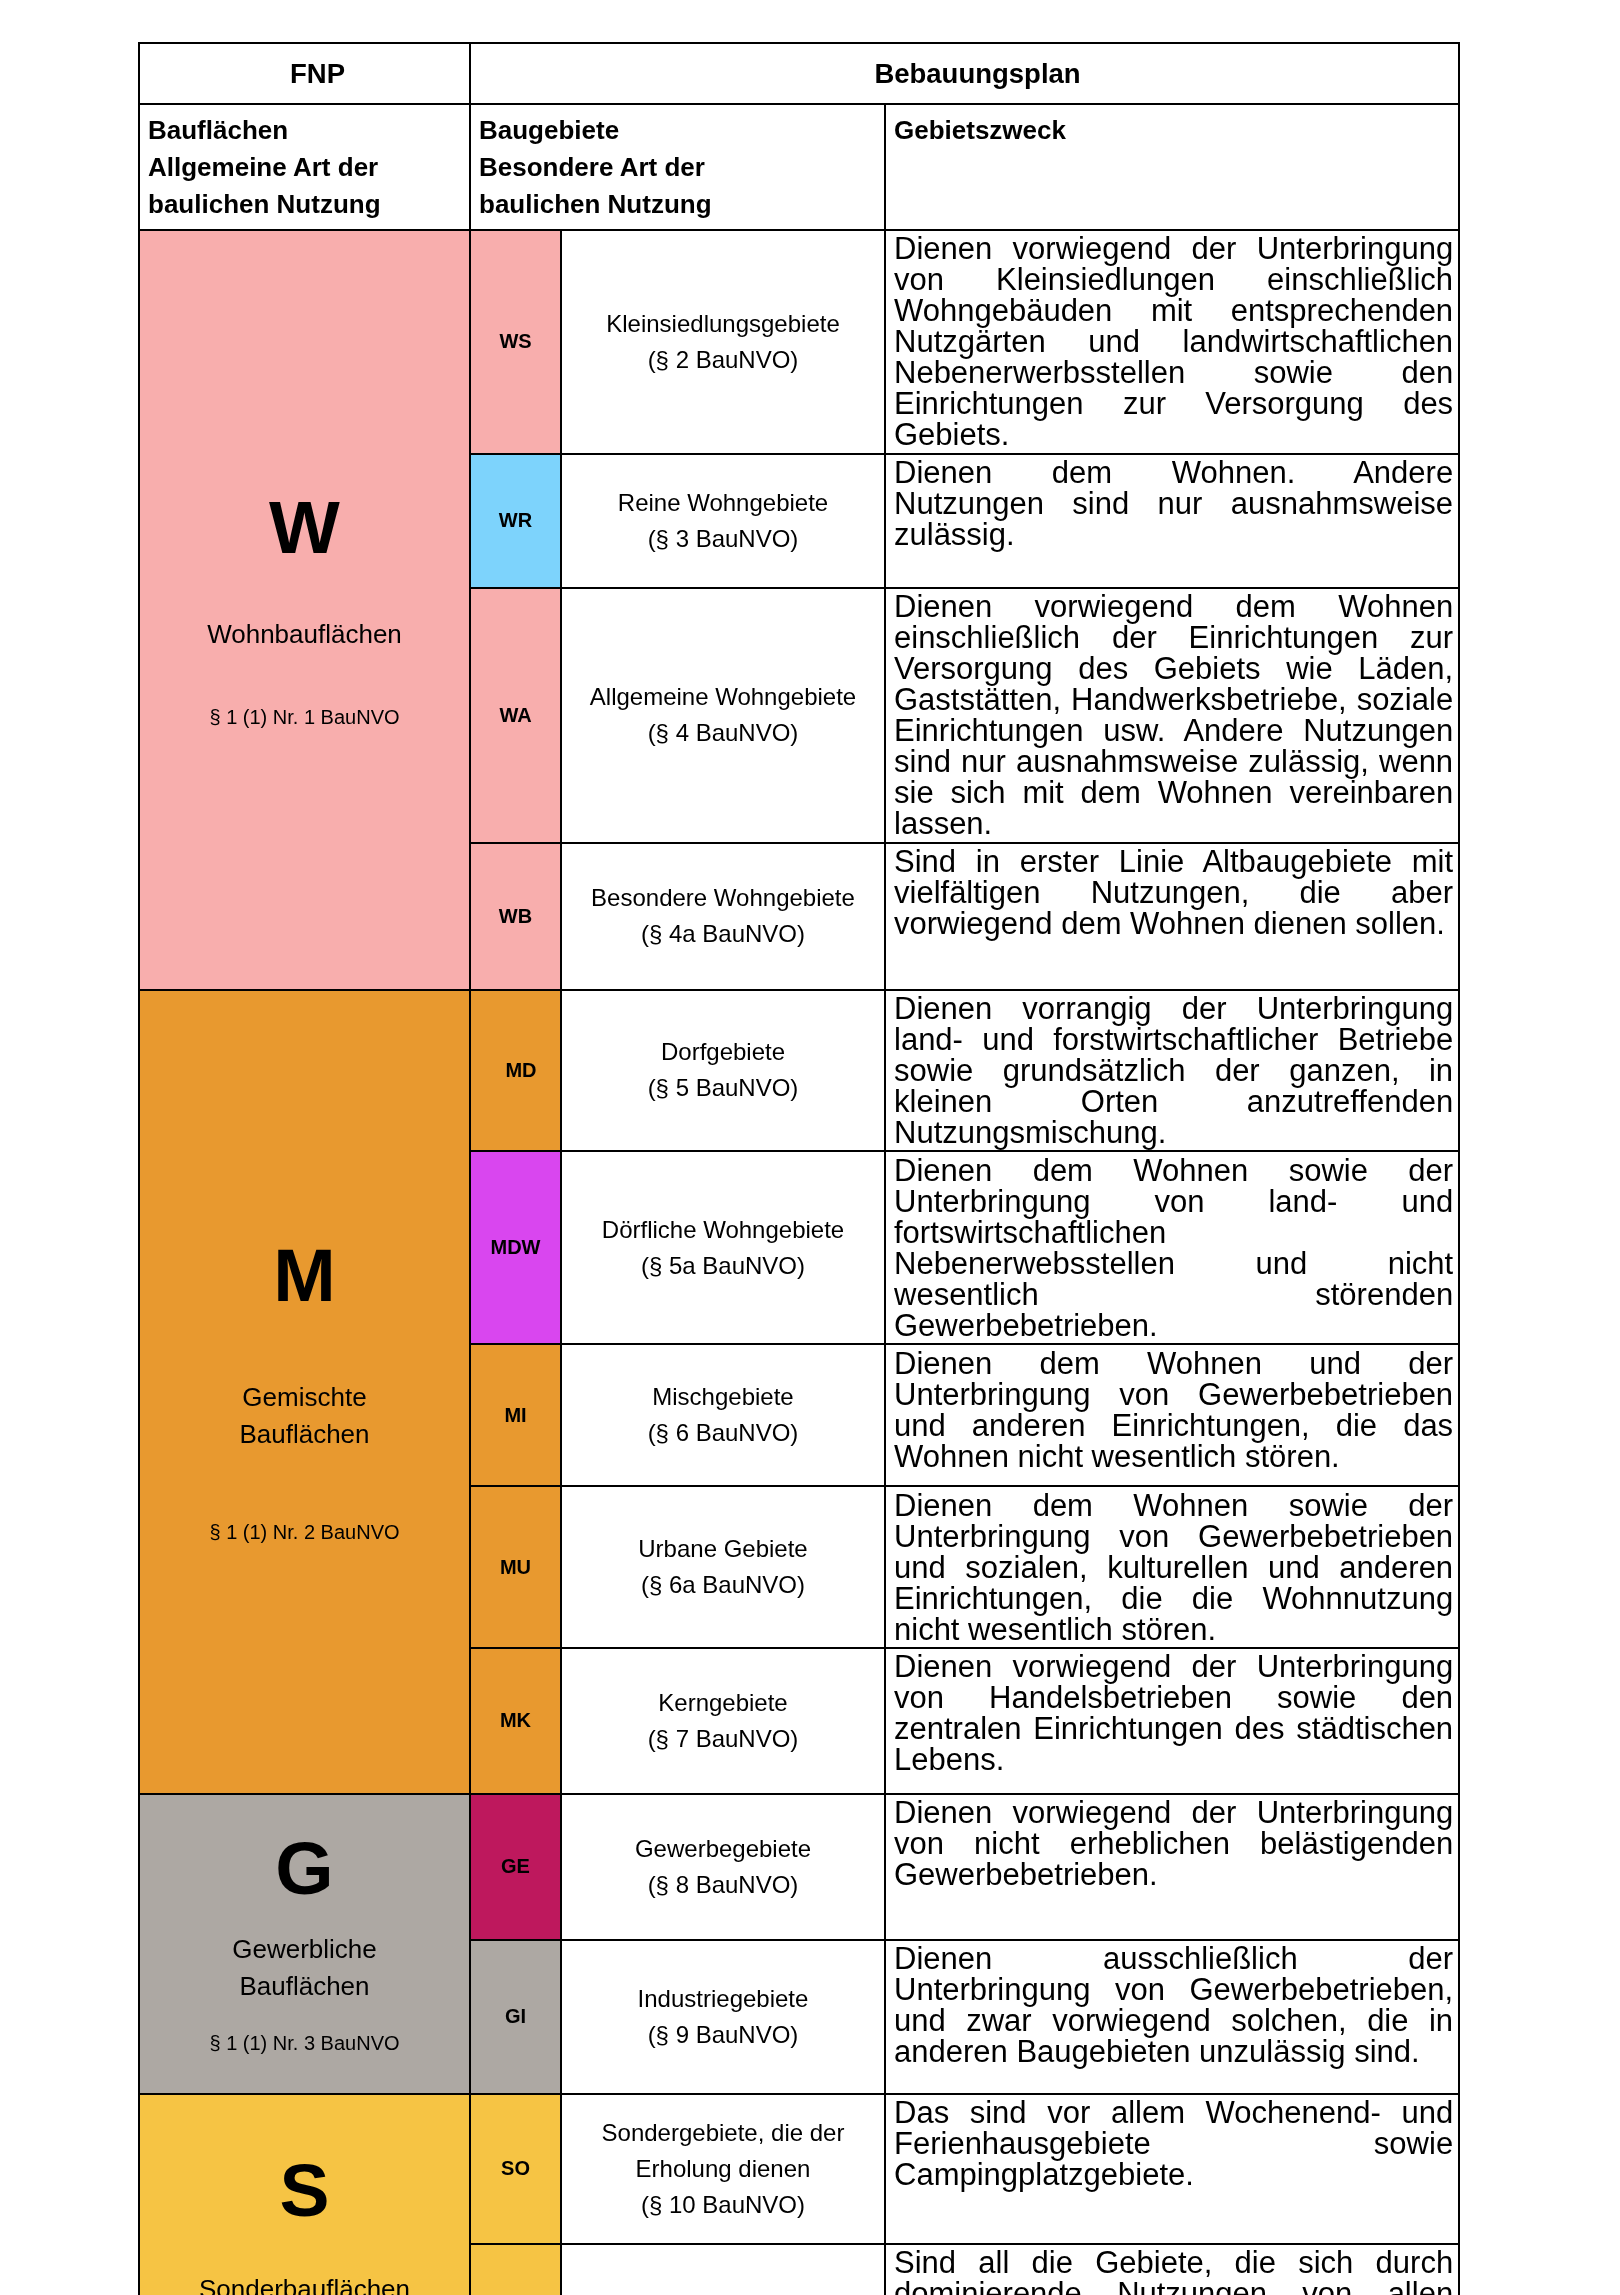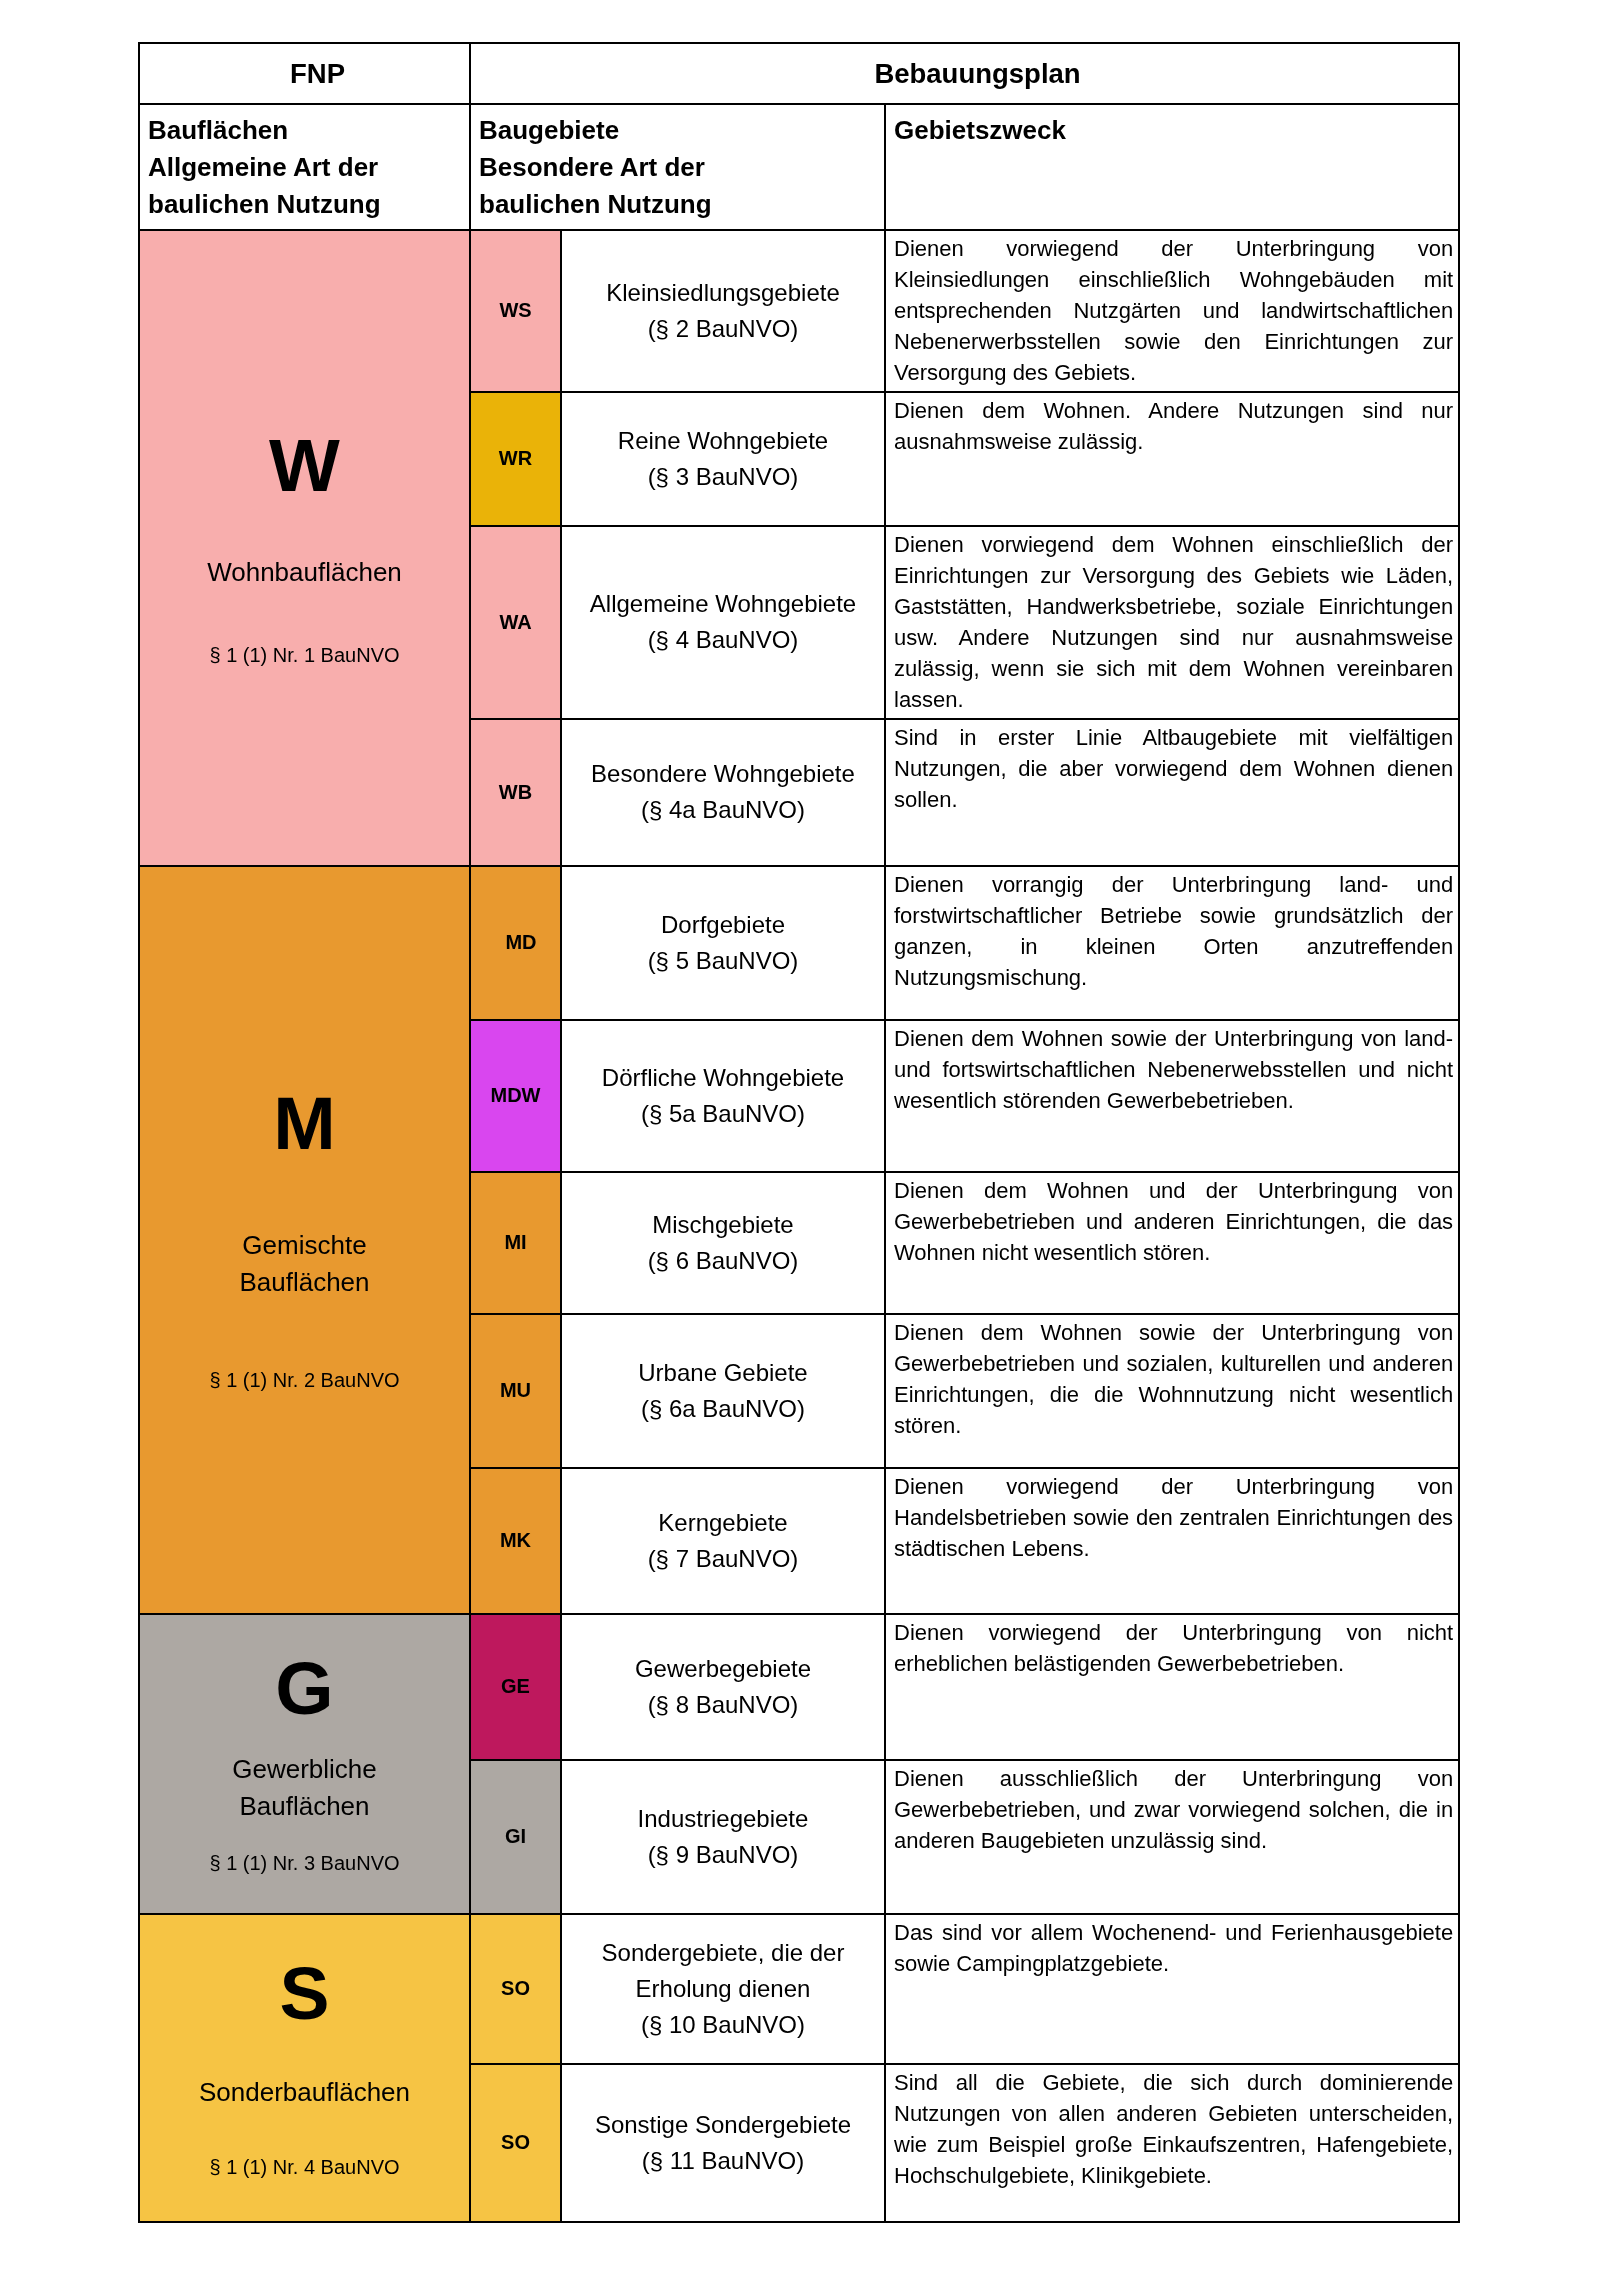--- a/index.html
+++ b/index.html
@@ -85,21 +85,21 @@
     text-align: center;
     vertical-align: middle;
     font-size: 24px;
     line-height: 36px;
     padding: 3.2px 4.9px;
   }
   
   td.zweck {
     vertical-align: top;
     text-align: justify;
-    font-size: 22px;
+    font-size: 31px;
     line-height: 31px;
     padding: 2.4px 4.9px 2.4px 8px;
   }
 </style>
 </head>
 <body>
 
 <table class="plan">
   <colgroup>
     <col style="width:331px">
@@ -133,21 +133,21 @@
       </div>
     </td>
     <td class="abbr" style="background-color: rgb(248, 174, 173);">WS</td>
     <td class="dname">
       <div class="pre">Kleinsiedlungsgebiete</div>
       <div>(§ 2 BauNVO)</div>
     </td>
     <td class="zweck">Dienen vorwiegend der Unterbringung von Kleinsiedlungen einschließlich Wohngebäuden mit entsprechenden Nutzgärten und landwirtschaftlichen Nebenerwerbsstellen sowie den Einrichtungen zur Versorgung des Gebiets.</td>
   </tr>
   <tr style="height:134px">
-    <td class="abbr" style="background-color: #eab308; text-align: center;">WR</td>
+    <td class="abbr" style="background-color: #7dd3fc; text-align: center;">WR</td>
     <td class="dname">
       <div class="pre">Reine Wohngebiete</div>
       <div>(§ 3 BauNVO)</div>
     </td>
     <td class="zweck">Dienen dem Wohnen. Andere Nutzungen sind nur ausnahmsweise zulässig.</td>
   </tr>
   <tr style="height:186px">
     <td class="abbr" style="background-color: rgb(248, 174, 173);">WA</td>
     <td class="dname">
       <div class="pre">Allgemeine Wohngebiete</div>

